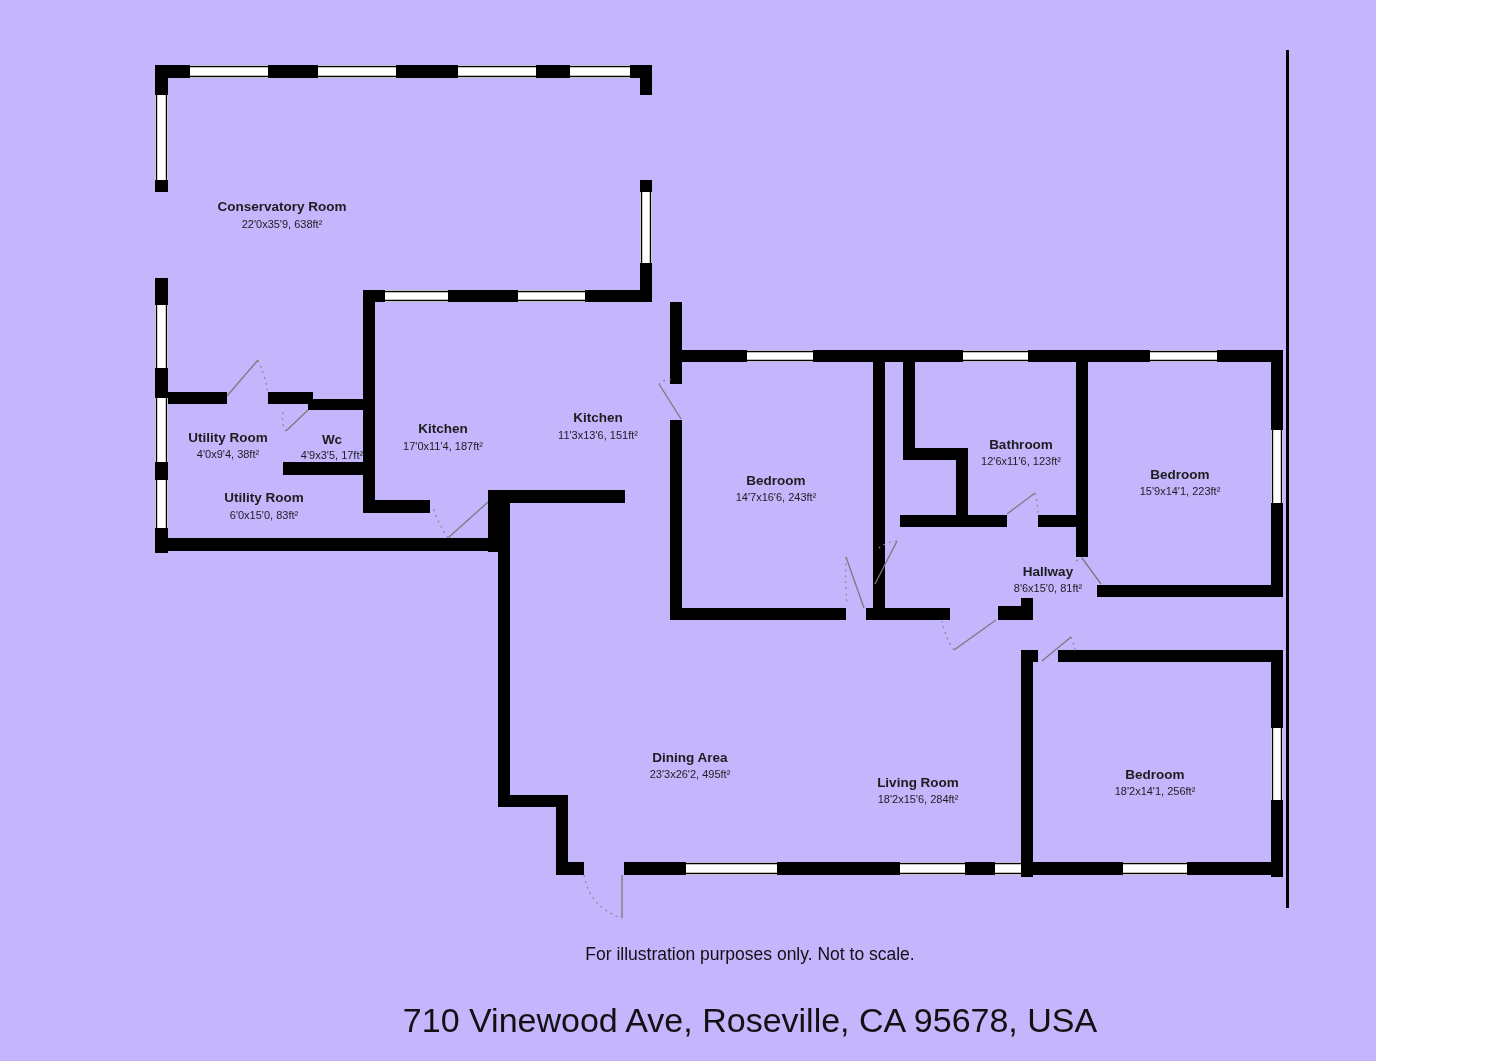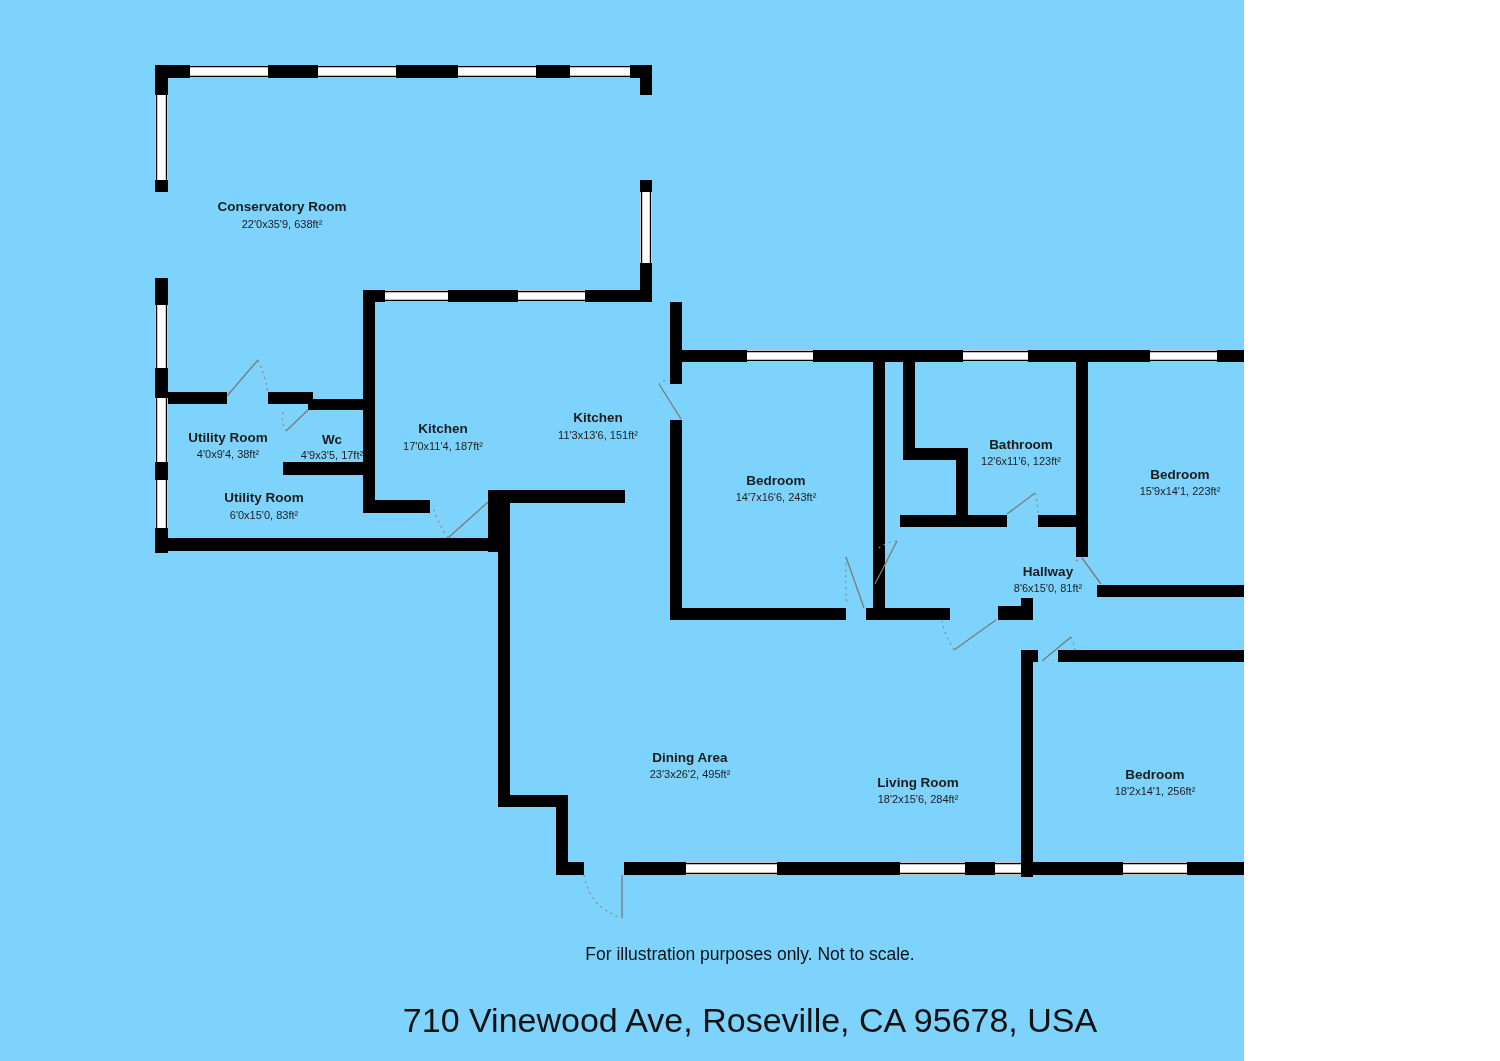--- a/index.html
+++ b/index.html
@@ -1,16 +1,16 @@
 <!DOCTYPE html>
 <html><head>
 <meta charset="utf-8">
 <style>
   html,body{margin:0;padding:0;background:#ffffff;}
-  #stage{position:relative;width:1244px;height:1061px;background:#7dd3fc;overflow:hidden;
+  #stage{position:relative;width:1376px;height:1061px;background:#c4b5fd;overflow:hidden;
          font-family:"Liberation Sans", sans-serif;}
   svg{position:absolute;left:0;top:0;}
   .wall{fill:#000000;}
   .winfill{fill:#ffffff;}
   .winline{stroke:#000000;stroke-width:1.4;fill:none;}
   .doorleaf{stroke:#7a7a7a;stroke-width:1.3;fill:none;}
   .doorswing{stroke:#8a8a8a;stroke-width:1.2;fill:none;stroke-dasharray:2 4;}
   .thinline{fill:#000000;}
   .room-name{font-family:"Liberation Sans",sans-serif;font-size:13.5px;font-weight:bold;fill:#1d1d1d;text-anchor:middle;}
   .room-dims{font-family:"Liberation Sans",sans-serif;font-size:11px;fill:#1d1d1d;text-anchor:middle;}

